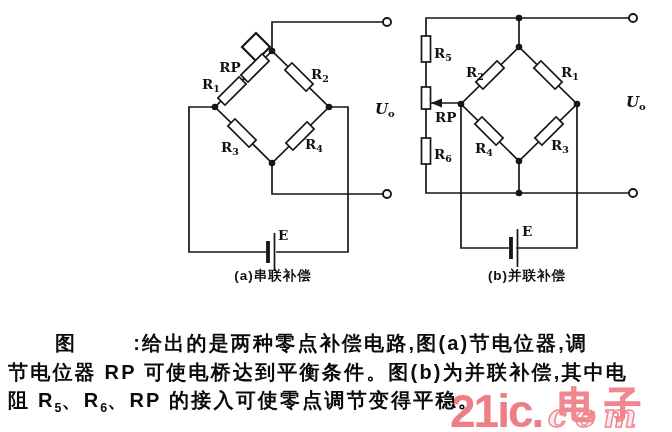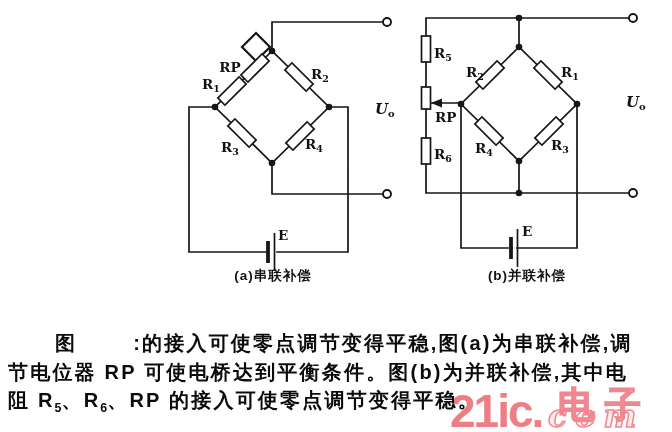--- a/index.html
+++ b/index.html
@@ -136,18 +136,18 @@
     </g>
   </svg>
 
   <div class="wm">
     <span class="wm-brand">21ic.</span>
     <span class="wm-cn">电子网</span>
     <span class="wm-tld">com</span>
   </div>
 
   <div class="desc">
-    <div class="dline l1"><span>图</span><span class="fig-gap"></span><span>:的接入可使零点调节变得平稳,图(a)为串联补偿,调</span></div>
+    <div class="dline l1"><span>图</span><span class="fig-gap"></span><span>:给出的是两种零点补偿电路,图(a)节电位器,调</span></div>
     <div class="dline l2">节电位器 RP 可使电桥达到平衡条件。图(b)为并联补偿,其中电</div>
     <div class="dline l3"><span>阻 R</span><sub>5</sub><span>、R</span><sub>6</sub><span>、RP 的接入可使零点调节变得平稳。</span></div>
   </div>
 
 </div>
 
 </body></html>

